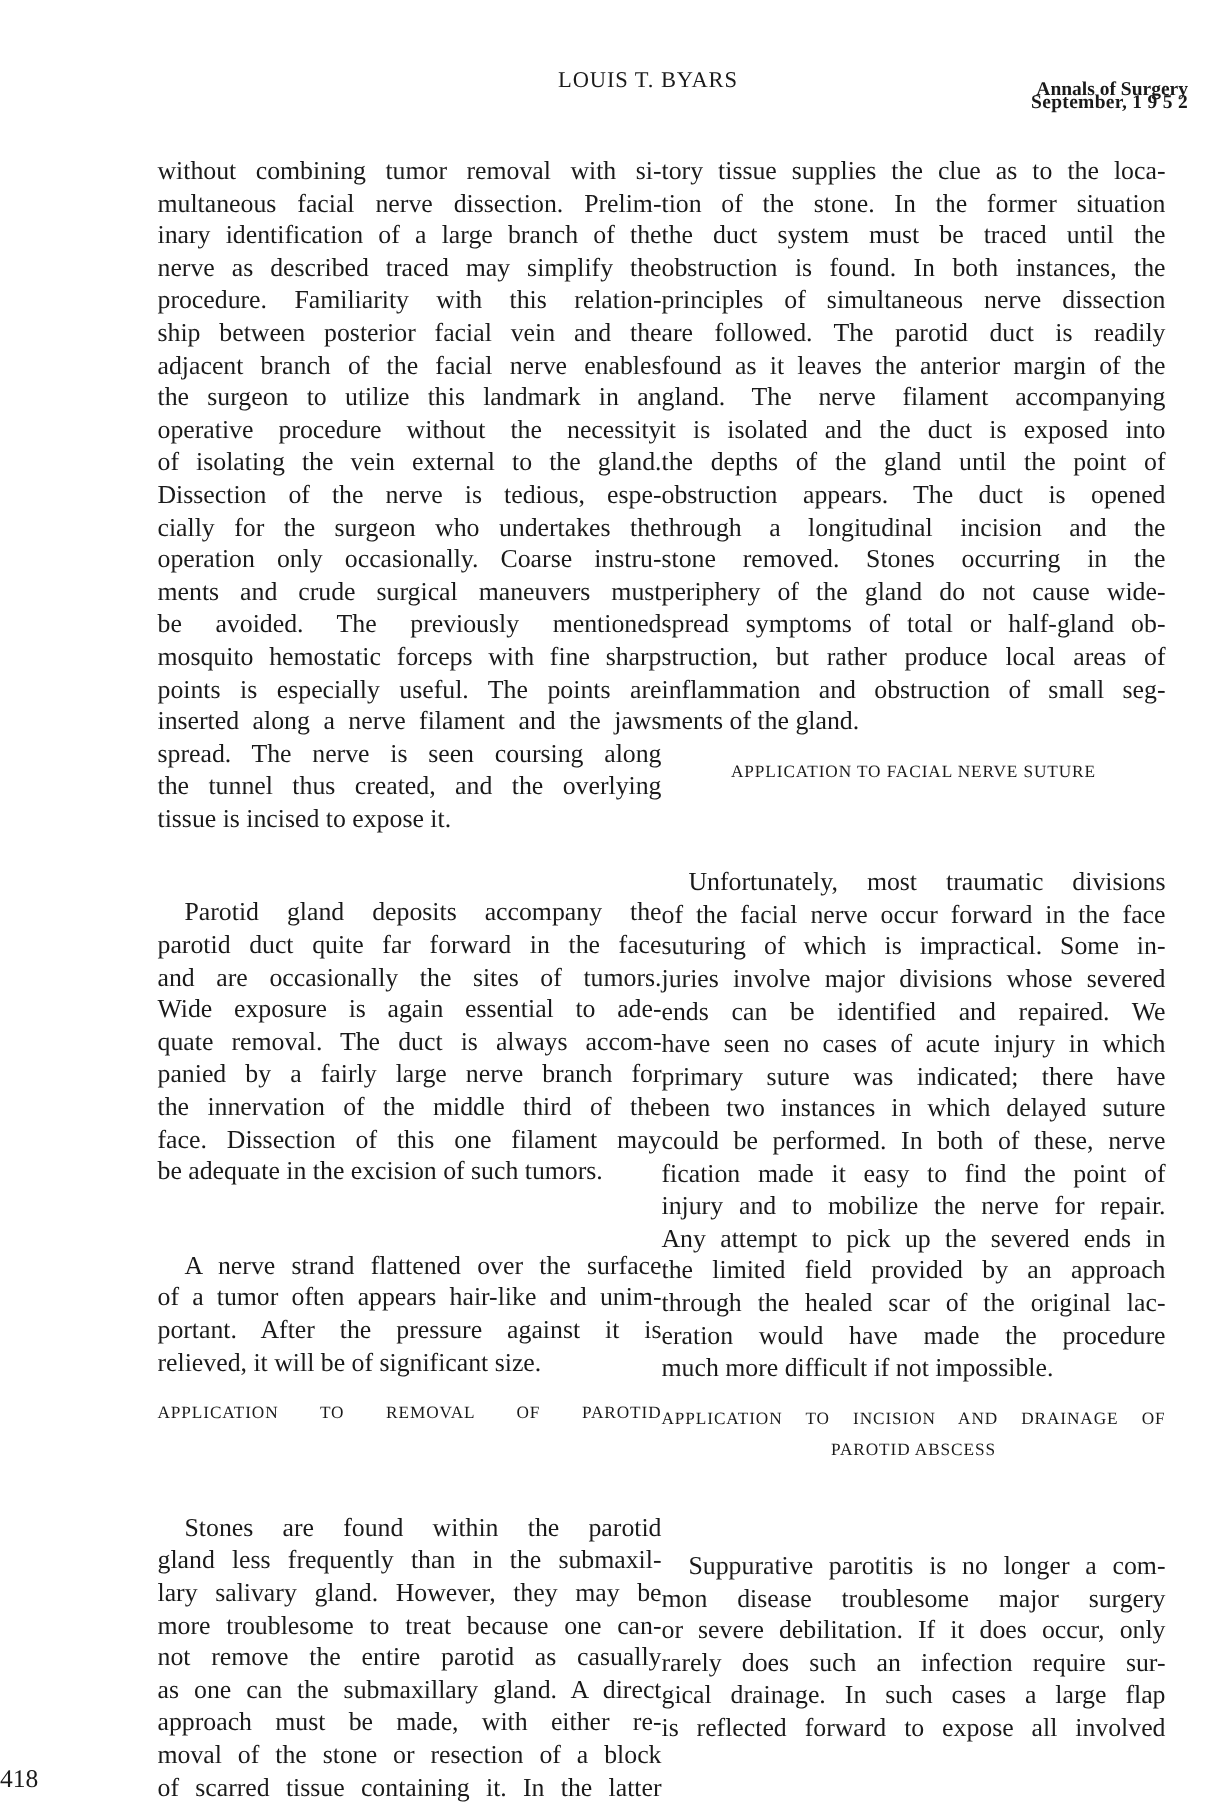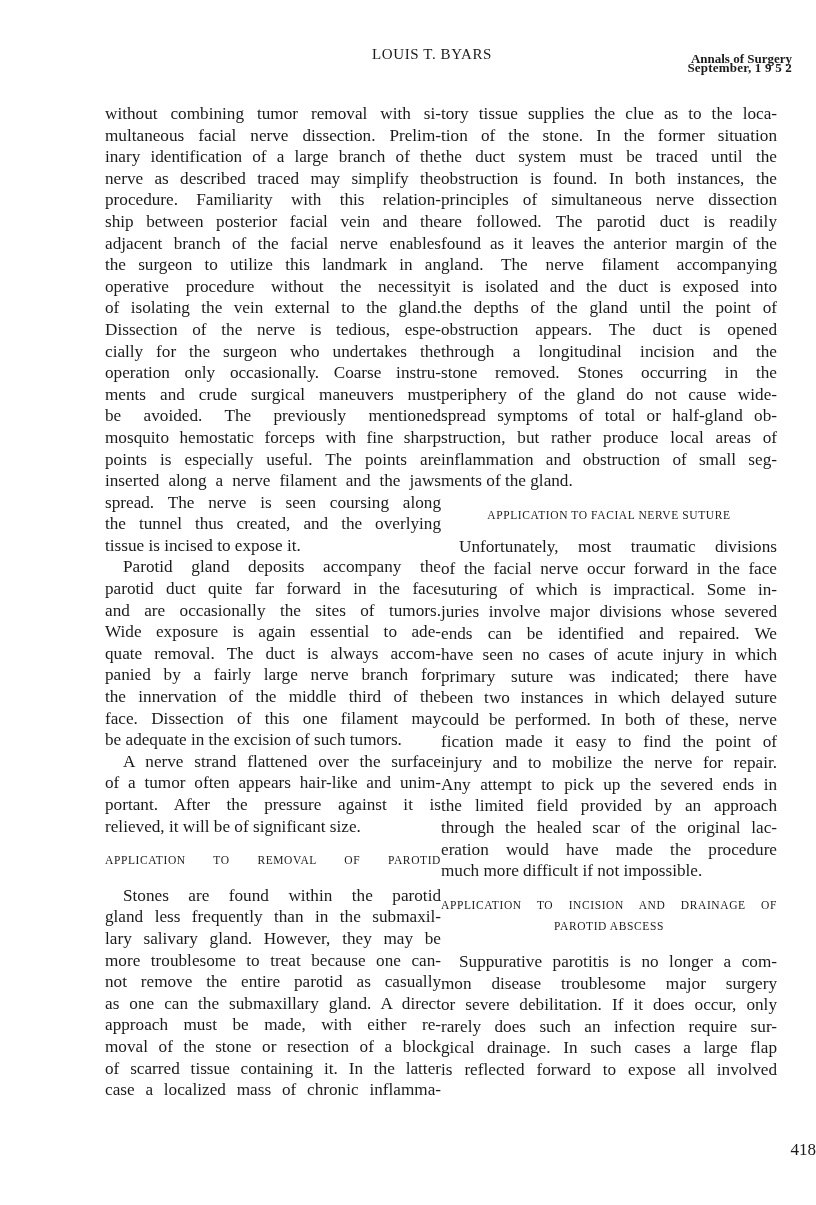--- a/index.html
+++ b/index.html
@@ -21,32 +21,32 @@
   .journal .l2 { letter-spacing: 0.2px; }
   .col {
     position: absolute; top: 103px; width: 336px;
     font-family: "Liberation Serif", "DejaVu Serif", serif;
     font-size: 17.2px; line-height: 21.6px; color: #1a1a1a;
   }
   .col.left { left: 105px; }
   .col.right { left: 441px; }
   .ln { display: block; text-align: justify; text-align-last: justify; white-space: nowrap; height: 21.6px; }
   .ln.last { text-align-last: left; }
-  .ln.indent { padding-left: 18px; }
+  .ln.indent { padding-left: 18px; margin-top: 41px; }
   .heading {
     display: block; text-align: center;
     font-family: "Liberation Serif", "DejaVu Serif", serif;
     font-size: 11.5px; letter-spacing: 0.6px; font-weight: normal;
     height: 21.6px; line-height: 21.6px;
   }
   .heading.just { text-align: justify; text-align-last: justify; }
   .gap-sm { height: 10px; }
   .gap-md { height: 13px; }
   .page-number {
-    position: absolute; top: 1140px; left: 0; width: 816px; text-align: right;
+    position: absolute; top: 1176px; left: 0; width: 816px; text-align: left;
     font-family: "Liberation Serif", "DejaVu Serif", serif; font-size: 17px; color: #1a1a1a;
   }
 </style>
 </head>
 <body>
 
 <div class="page">
 
   <div class="running-head">
     <span class="author">LOUIS T. BYARS</span>

